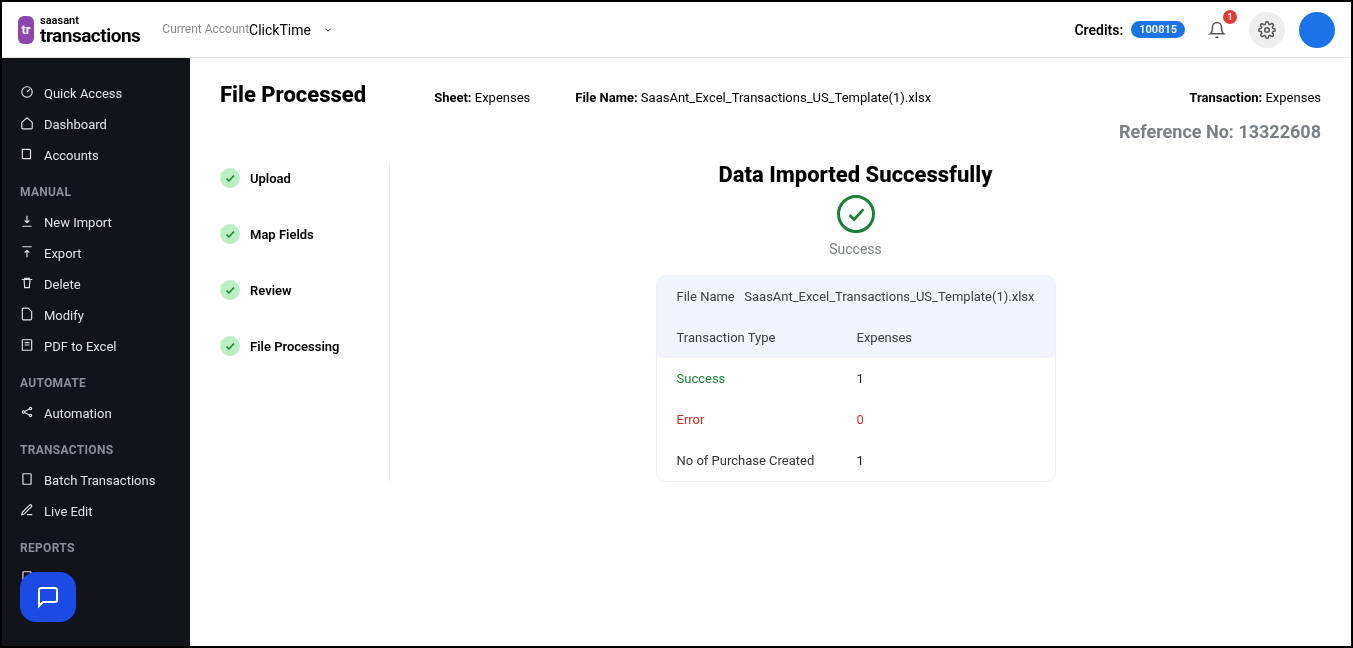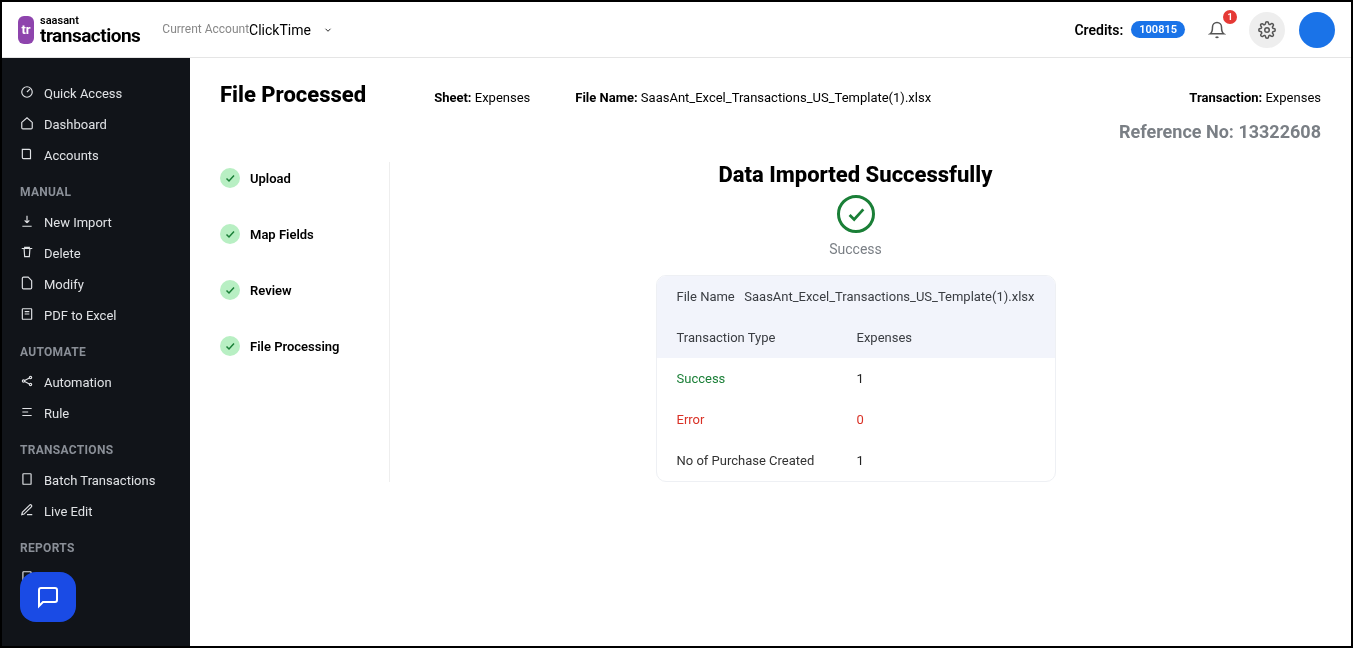--- a/index.html
+++ b/index.html
@@ -121,20 +121,26 @@
       </div>
       <div class="side-section" style="margin-top:14px">MANUAL</div>
       <div class="side-item">
         <span><svg class="side-icon" viewBox="0 0 24 24" fill="none" stroke="currentColor" stroke-width="2">
             <path d="M12 3v12m0 0l-4-4m4 4l4-4M4 21h16"></path>
           </svg></span>
         <span>New Import</span>
       </div>
       <div class="side-item">
         <span><svg class="side-icon" viewBox="0 0 24 24" fill="none" stroke="currentColor" stroke-width="2">
+            <path d="M12 21V9m0 0l-4 4m4-4l4 4M4 3h16"></path>
+          </svg></span>
+        <span>Export</span>
+      </div>
+      <div class="side-item">
+        <span><svg class="side-icon" viewBox="0 0 24 24" fill="none" stroke="currentColor" stroke-width="2">
             <path d="M3 6h18M8 6V4h8v2m-9 0l1 14h8l1-14"></path>
           </svg></span>
         <span>Delete</span>
       </div>
       <div class="side-item">
         <span><svg class="side-icon" viewBox="0 0 24 24" fill="none" stroke="currentColor" stroke-width="2">
             <path d="M14 2H6a2 2 0 0 0-2 2v16a2 2 0 0 0 2 2h12a2 2 0 0 0 2-2V8z"></path>
           </svg></span>
         <span>Modify</span>
       </div>
@@ -147,26 +153,20 @@
       </div>
       <div class="side-section" style="margin-top:14px">AUTOMATE</div>
       <div class="side-item">
         <span><svg class="side-icon" viewBox="0 0 24 24" fill="none" stroke="currentColor" stroke-width="2">
             <circle cx="6" cy="12" r="2"></circle>
             <circle cx="18" cy="6" r="2"></circle>
             <circle cx="18" cy="18" r="2"></circle>
             <path d="M8 11l8-4M8 13l8 4"></path>
           </svg></span>
         <span>Automation</span>
-      </div>
-      <div class="side-item">
-        <span><svg class="side-icon" viewBox="0 0 24 24" fill="none" stroke="currentColor" stroke-width="2">
-            <path d="M4 6h16M4 12h10M4 18h16"></path>
-          </svg></span>
-        <span>Rule</span>
       </div>
       <div class="side-section" style="margin-top:14px">TRANSACTIONS</div>
       <div class="side-item">
         <span><svg class="side-icon" viewBox="0 0 24 24" fill="none" stroke="currentColor" stroke-width="2">
             <rect x="5" y="3" width="14" height="18" rx="1"></rect>
           </svg></span>
         <span>Batch Transactions</span>
       </div>
       <div class="side-item">
         <span><svg class="side-icon" viewBox="0 0 24 24" fill="none" stroke="currentColor" stroke-width="2">

